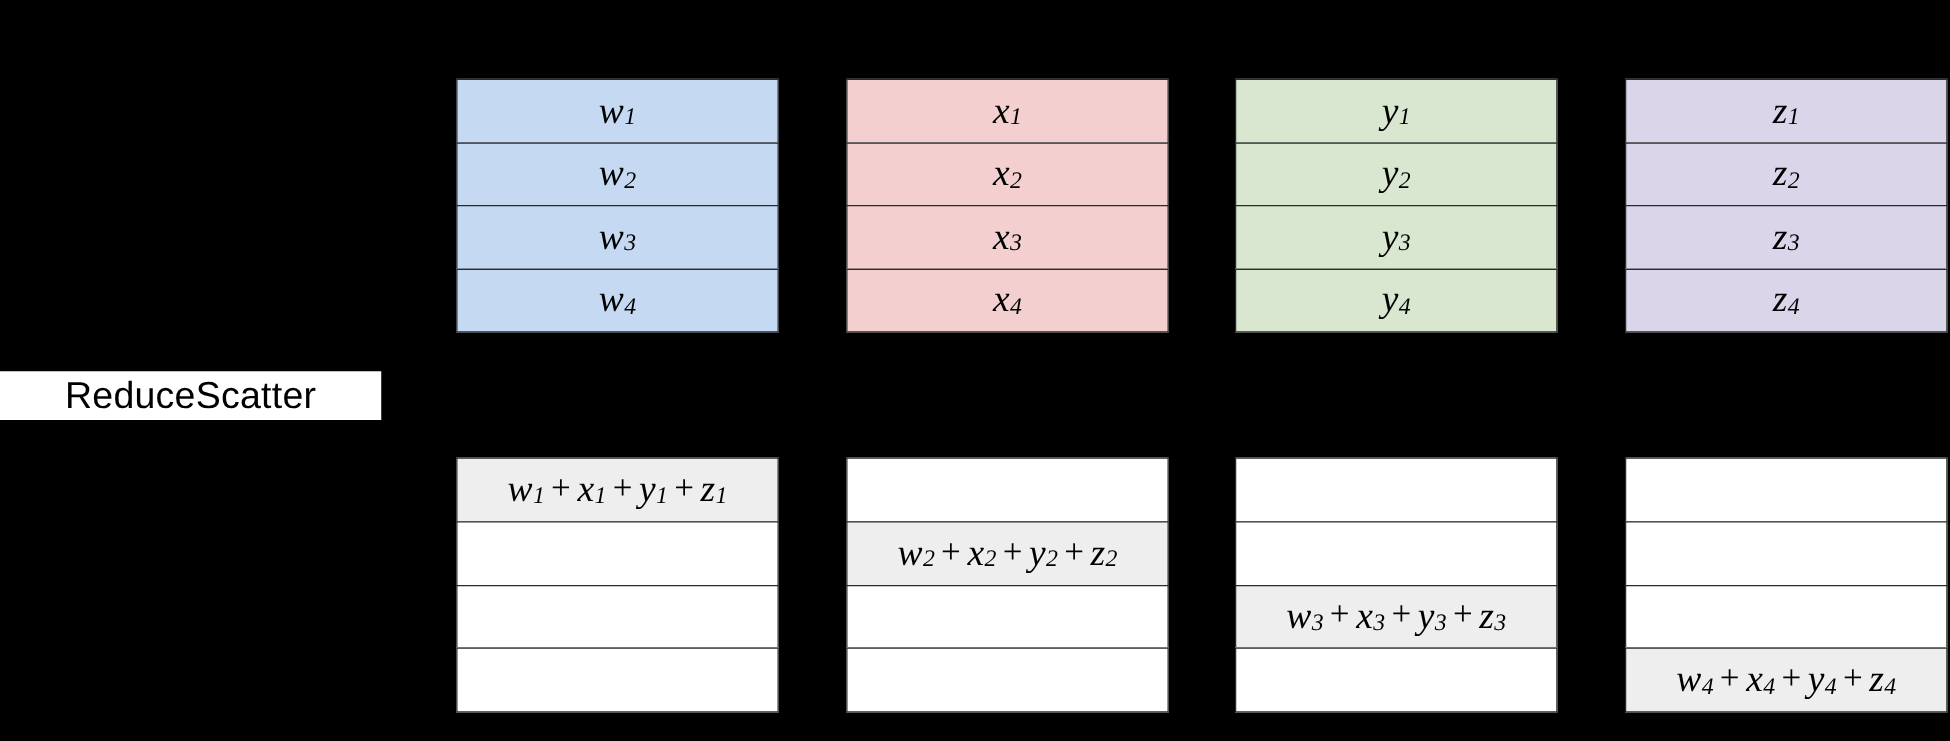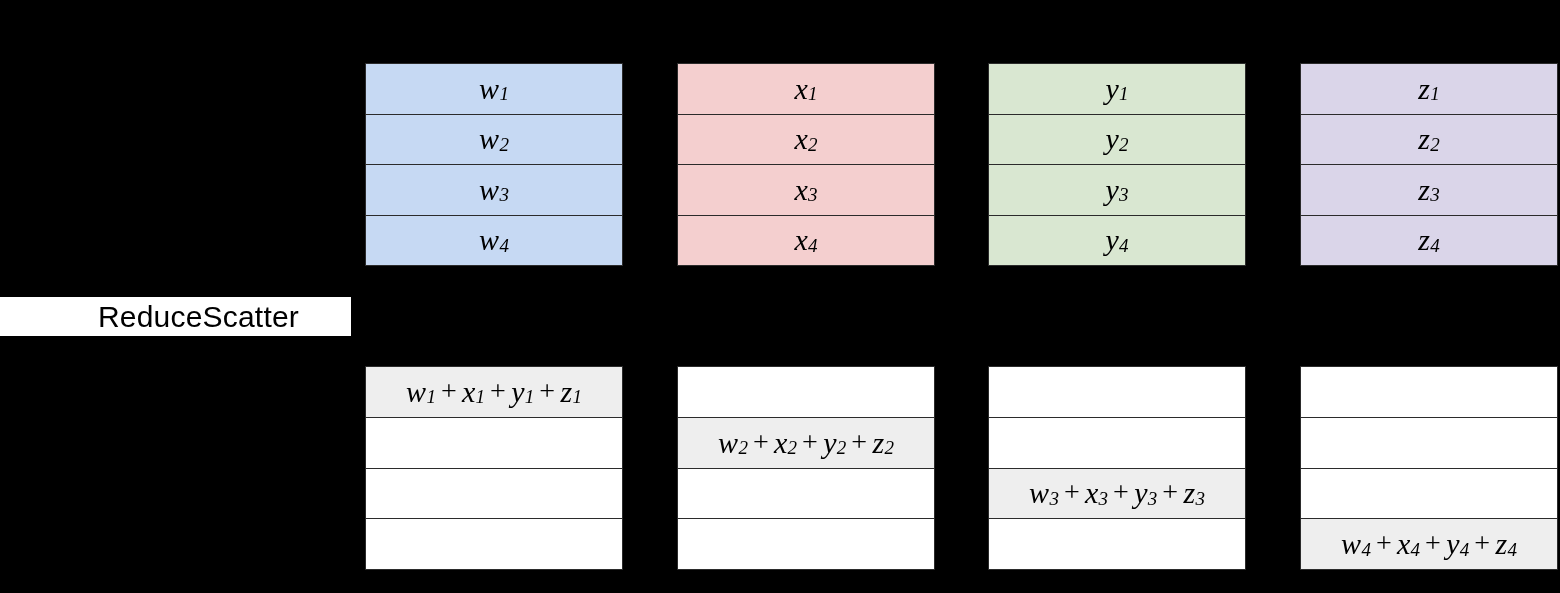--- a/index.html
+++ b/index.html
@@ -75,21 +75,20 @@
     width: 305px;
     height: 39px;
     background: #ffffff;
     display: flex;
     align-items: center;
     justify-content: center;
     font-family: "Liberation Sans", sans-serif;
     font-size: 30px;
     color: #000000;
     letter-spacing: 0.2px;
-    padding-left: 46px;
   }
 </style>
 </head>
 <body>
 
 <div id="canvas">
 
   <div id="before-group"></div>
   <div id="after-group"></div>
 

